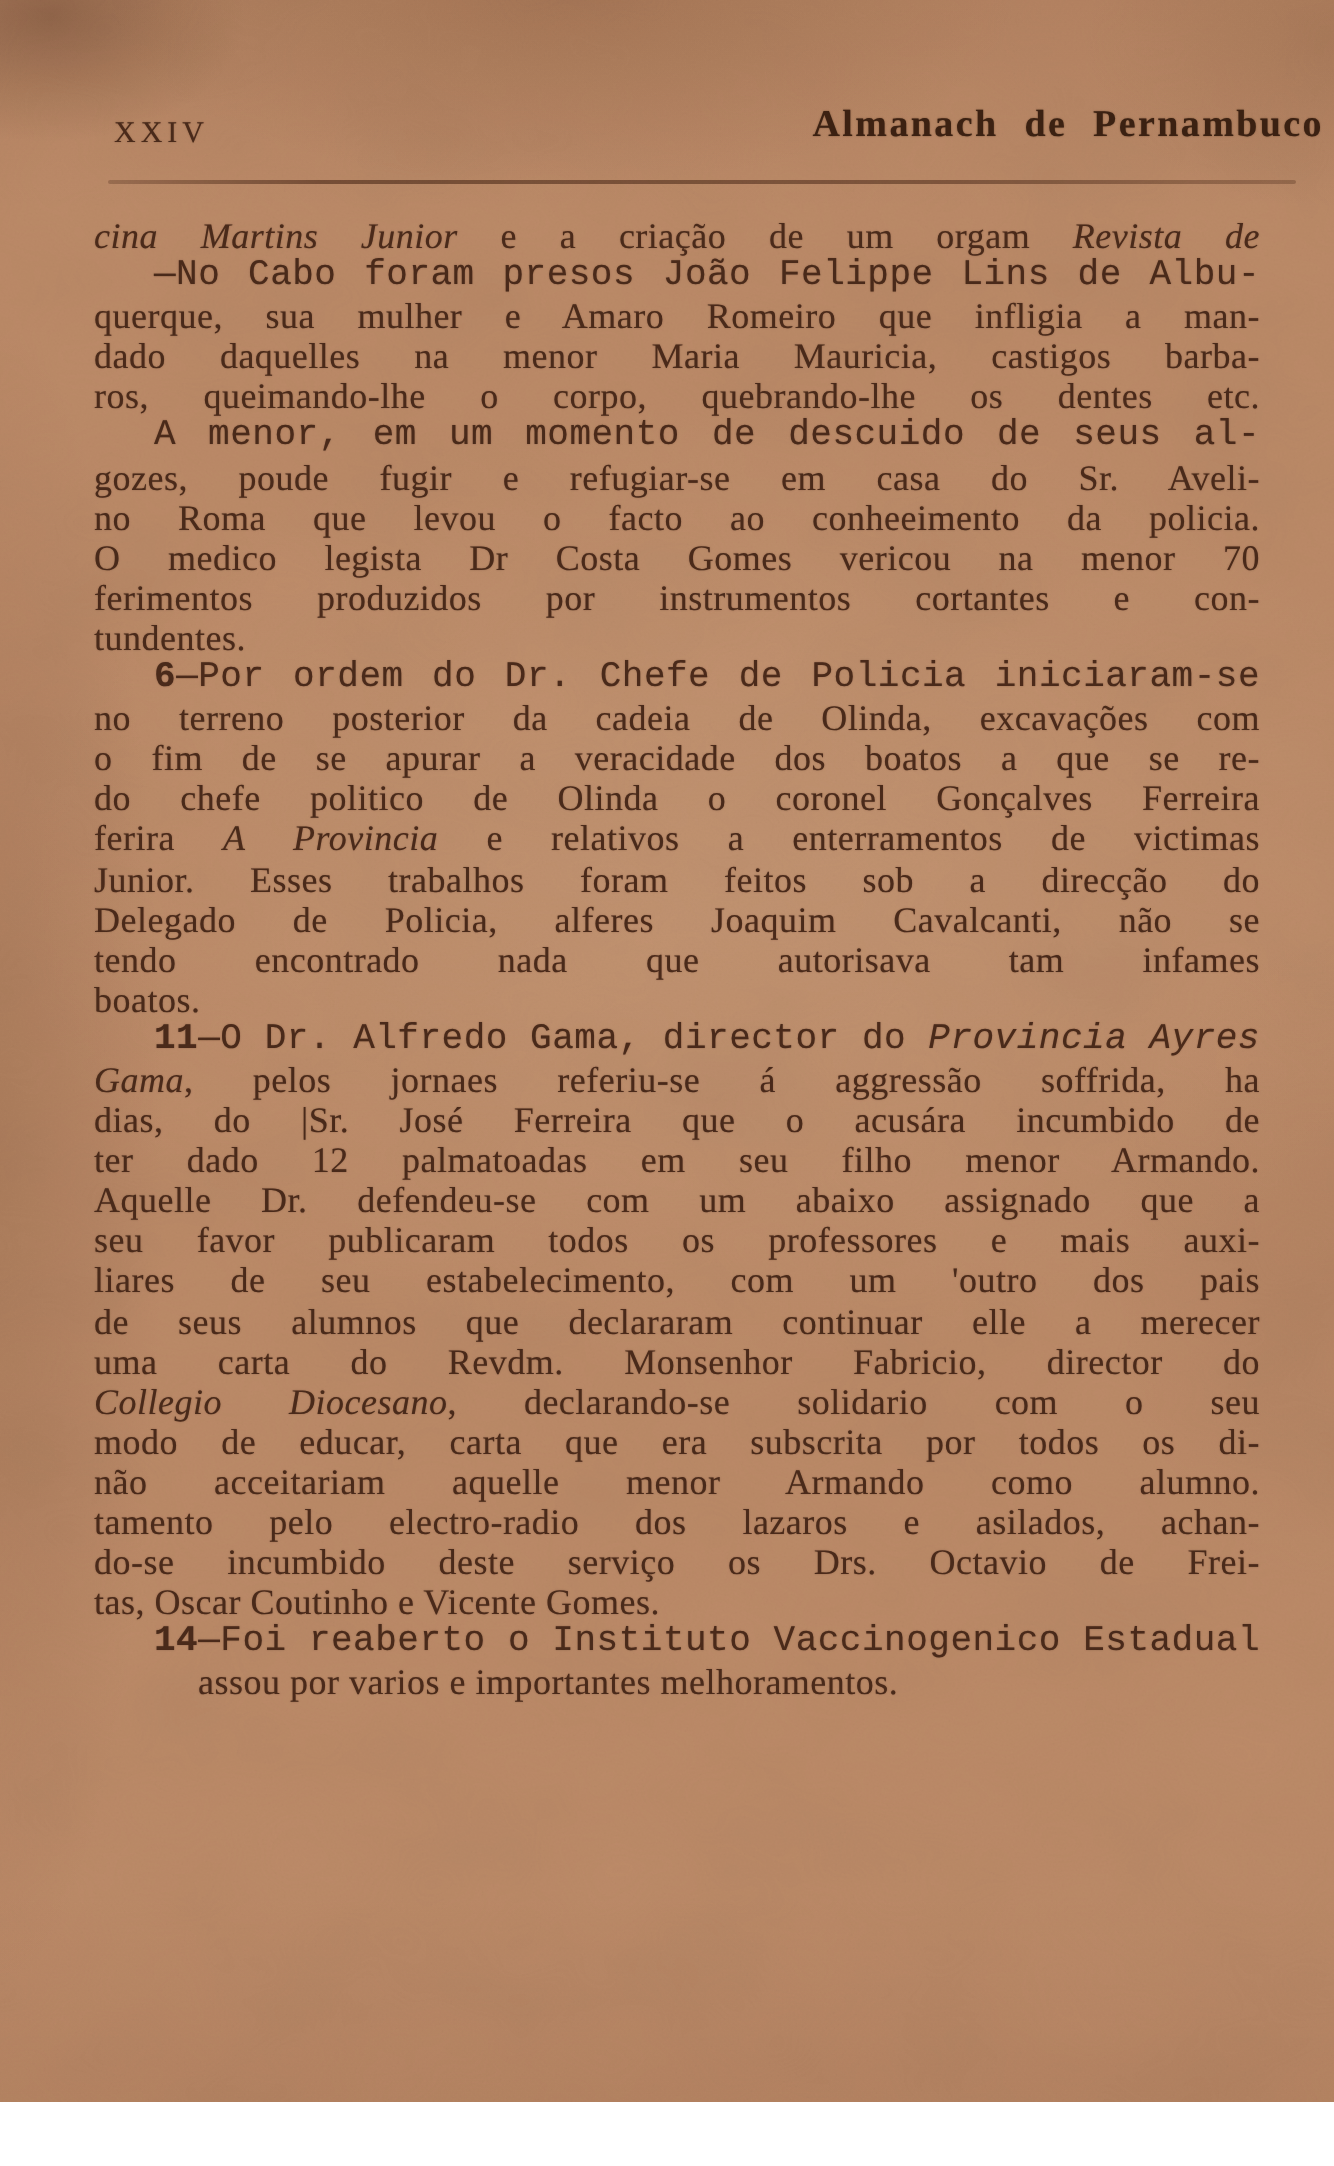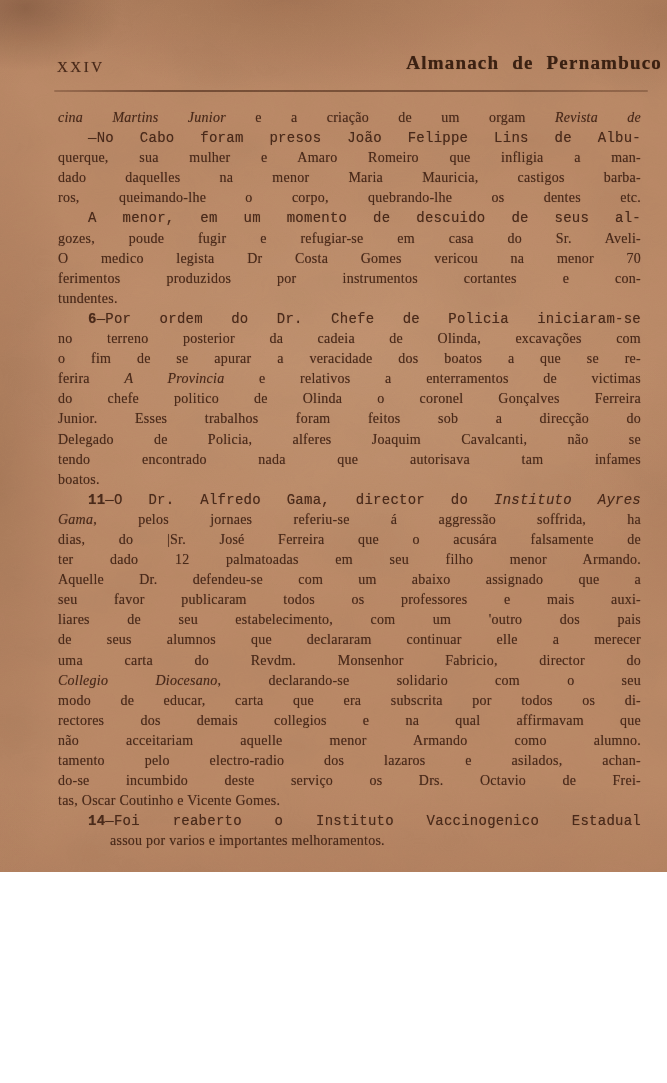--- a/index.html
+++ b/index.html
@@ -1,19 +1,19 @@
 <!DOCTYPE html>
 <html style="--paper: #bd8b68; --ink: #4b2a1a; --ink-dark: #3c2112;"><head>
 <meta charset="utf-8">
 <style>
   html, body { margin: 0; padding: 0; }
   .page {
     position: relative;
     width: 667px;
-    height: 872px;
+    height: 1051px;
     overflow: hidden;
     background-color: var(--paper, #bd8b68);
     background-image:
       radial-gradient(140px 90px at 25px 8px,  rgba(61,31,18,0.30), rgba(61,31,18,0) 70%),
       radial-gradient(320px 130px at 42% 0px,  rgba(88,48,28,0.16), rgba(88,48,28,0) 72%),
       radial-gradient(110px 560px at 0px 55%,  rgba(88,48,28,0.16), rgba(88,48,28,0) 75%),
       radial-gradient(180px 120px at 100% 2%,  rgba(88,48,28,0.12), rgba(88,48,28,0) 70%),
       radial-gradient(150px 220px at 100% 60%, rgba(88,48,28,0.08), rgba(88,48,28,0) 75%),
       radial-gradient(520px 340px at 55% 42%,  rgba(255,228,196,0.10), rgba(255,228,196,0) 72%),
       linear-gradient(180deg, rgba(120,70,45,0.10), rgba(120,70,45,0) 10%, rgba(120,70,45,0) 90%, rgba(120,70,45,0.10));
@@ -44,23 +44,23 @@
     position: absolute;
     left: 54px; top: 90px;
     width: 594px; height: 2px;
     border-radius: 2px;
     background: linear-gradient(90deg,
       rgba(77,42,24,0.30), rgba(77,42,24,0.62) 18%,
       rgba(77,42,24,0.55) 70%, rgba(77,42,24,0.32));
   }
   .body {
     position: absolute;
-    left: 58px; top: 108px;
+    left: 47px; top: 108px;
     width: 583px;
-    font-size: 14px;
+    font-size: 18px;
     line-height: 20.1px;
     letter-spacing: 0.25px;
     color: var(--ink, #4b2a1a);
     text-shadow: 0 0 0.7px rgba(73,41,26,0.5);
   }
   .line { min-height: 20.1px; }
   .line.j { text-align: justify; text-align-last: justify; }
   .line.l { text-align: left;    text-align-last: left; }
   .ind-1 { padding-left: 30px; font-family: Liberation Mono, monospace; }
   .ind-2 { padding-left: 52px; }
@@ -86,44 +86,44 @@
   <div class="rule"></div>
 
   <main class="body">
       <div class="line j ind-0"><span class="seg italic">cina Martins Junior</span><span class="seg regular"> e a criação de um orgam </span><span class="seg italic">Revista de</span></div>
       <div class="line j ind-1"><span class="seg regular">—No Cabo foram presos João Felippe Lins de Albu-</span></div>
       <div class="line j ind-0"><span class="seg regular">querque, sua mulher e Amaro Romeiro que infligia a man-</span></div>
       <div class="line j ind-0"><span class="seg regular">dado daquelles na menor Maria Mauricia, castigos barba-</span></div>
       <div class="line j ind-0"><span class="seg regular">ros, queimando-lhe o corpo, quebrando-lhe os dentes etc.</span></div>
       <div class="line j ind-1"><span class="seg regular">A menor, em um momento de descuido de seus al-</span></div>
       <div class="line j ind-0"><span class="seg regular">gozes, poude fugir e refugiar-se em casa do Sr. Aveli-</span></div>
+      <div class="line j ind-0"><span class="seg regular">no Roma que levou o facto ao conheeimento da policia.</span></div>
       <div class="line j ind-0"><span class="seg regular">O medico legista Dr Costa Gomes vericou na menor 70</span></div>
       <div class="line j ind-0"><span class="seg regular">ferimentos produzidos por instrumentos cortantes e con-</span></div>
       <div class="line l ind-0"><span class="seg regular">tundentes.</span></div>
       <div class="line j ind-1"><span class="seg bold">6</span><span class="seg regular">—Por ordem do Dr. Chefe de Policia iniciaram-se</span></div>
       <div class="line j ind-0"><span class="seg regular">no terreno posterior da cadeia de Olinda, excavações com</span></div>
       <div class="line j ind-0"><span class="seg regular">o fim de se apurar a veracidade dos boatos a que se re-</span></div>
+      <div class="line j ind-0"><span class="seg regular">do chefe politico de Olinda o coronel Gonçalves Ferreira</span></div>
       <div class="line j ind-0"><span class="seg regular">ferira </span><span class="seg italic">A Provincia</span><span class="seg regular"> e relativos a enterramentos de victimas</span></div>
-      <div class="line j ind-0"><span class="seg regular">do chefe politico de Olinda o coronel Gonçalves Ferreira</span></div>
       <div class="line j ind-0"><span class="seg regular">Junior. Esses trabalhos foram feitos sob a direcção do</span></div>
       <div class="line j ind-0"><span class="seg regular">Delegado de Policia, alferes Joaquim Cavalcanti, não se</span></div>
       <div class="line j ind-0"><span class="seg regular">tendo encontrado nada que autorisava tam infames</span></div>
       <div class="line l ind-0"><span class="seg regular">boatos.</span></div>
-      <div class="line j ind-1"><span class="seg bold">11</span><span class="seg regular">—O Dr. Alfredo Gama, director do </span><span class="seg italic">Instituto Ayres</span></div>
+      <div class="line j ind-1"><span class="seg bold">11</span><span class="seg regular">—O Dr. Alfredo Gama, director do </span><span class="seg italic">Provincia Ayres</span></div>
       <div class="line j ind-0"><span class="seg italic">Gama</span><span class="seg regular">, pelos jornaes referiu-se á aggressão soffrida, ha</span></div>
-      <div class="line j ind-0"><span class="seg regular">dias, do |Sr. José Ferreira que o acusára falsamente de</span></div>
+      <div class="line j ind-0"><span class="seg regular">dias, do |Sr. José Ferreira que o acusára incumbido de</span></div>
       <div class="line j ind-0"><span class="seg regular">ter dado 12 palmatoadas em seu filho menor Armando.</span></div>
       <div class="line j ind-0"><span class="seg regular">Aquelle Dr. defendeu-se com um abaixo assignado que a</span></div>
       <div class="line j ind-0"><span class="seg regular">seu favor publicaram todos os professores e mais auxi-</span></div>
       <div class="line j ind-0"><span class="seg regular">liares de seu estabelecimento, com um 'outro dos pais</span></div>
       <div class="line j ind-0"><span class="seg regular">de seus alumnos que declararam continuar elle a merecer</span></div>
       <div class="line j ind-0"><span class="seg regular">uma carta do Revdm. Monsenhor Fabricio, director do</span></div>
       <div class="line j ind-0"><span class="seg italic">Collegio Diocesano</span><span class="seg regular">, declarando-se solidario com o seu</span></div>
       <div class="line j ind-0"><span class="seg regular">modo de educar, carta que era subscrita por todos os di-</span></div>
-      <div class="line j ind-0"><span class="seg regular">rectores dos demais collegios e na qual affirmavam que</span></div>
       <div class="line j ind-0"><span class="seg regular">não acceitariam aquelle menor Armando como alumno.</span></div>
       <div class="line j ind-0"><span class="seg regular">tamento pelo electro-radio dos lazaros e asilados, achan-</span></div>
       <div class="line j ind-0"><span class="seg regular">do-se incumbido deste serviço os Drs. Octavio de Frei-</span></div>
       <div class="line l ind-0"><span class="seg regular">tas, Oscar Coutinho e Vicente Gomes.</span></div>
       <div class="line j ind-1"><span class="seg bold">14</span><span class="seg regular">—Foi reaberto o Instituto Vaccinogenico Estadual</span></div>
       <div class="line l ind-2"><span class="seg regular">assou por varios e importantes melhoramentos.</span></div>
     </main>
 
   <svg class="texture" width="667" height="1083" xmlns="http://www.w3.org/2000/svg">
     <defs>

